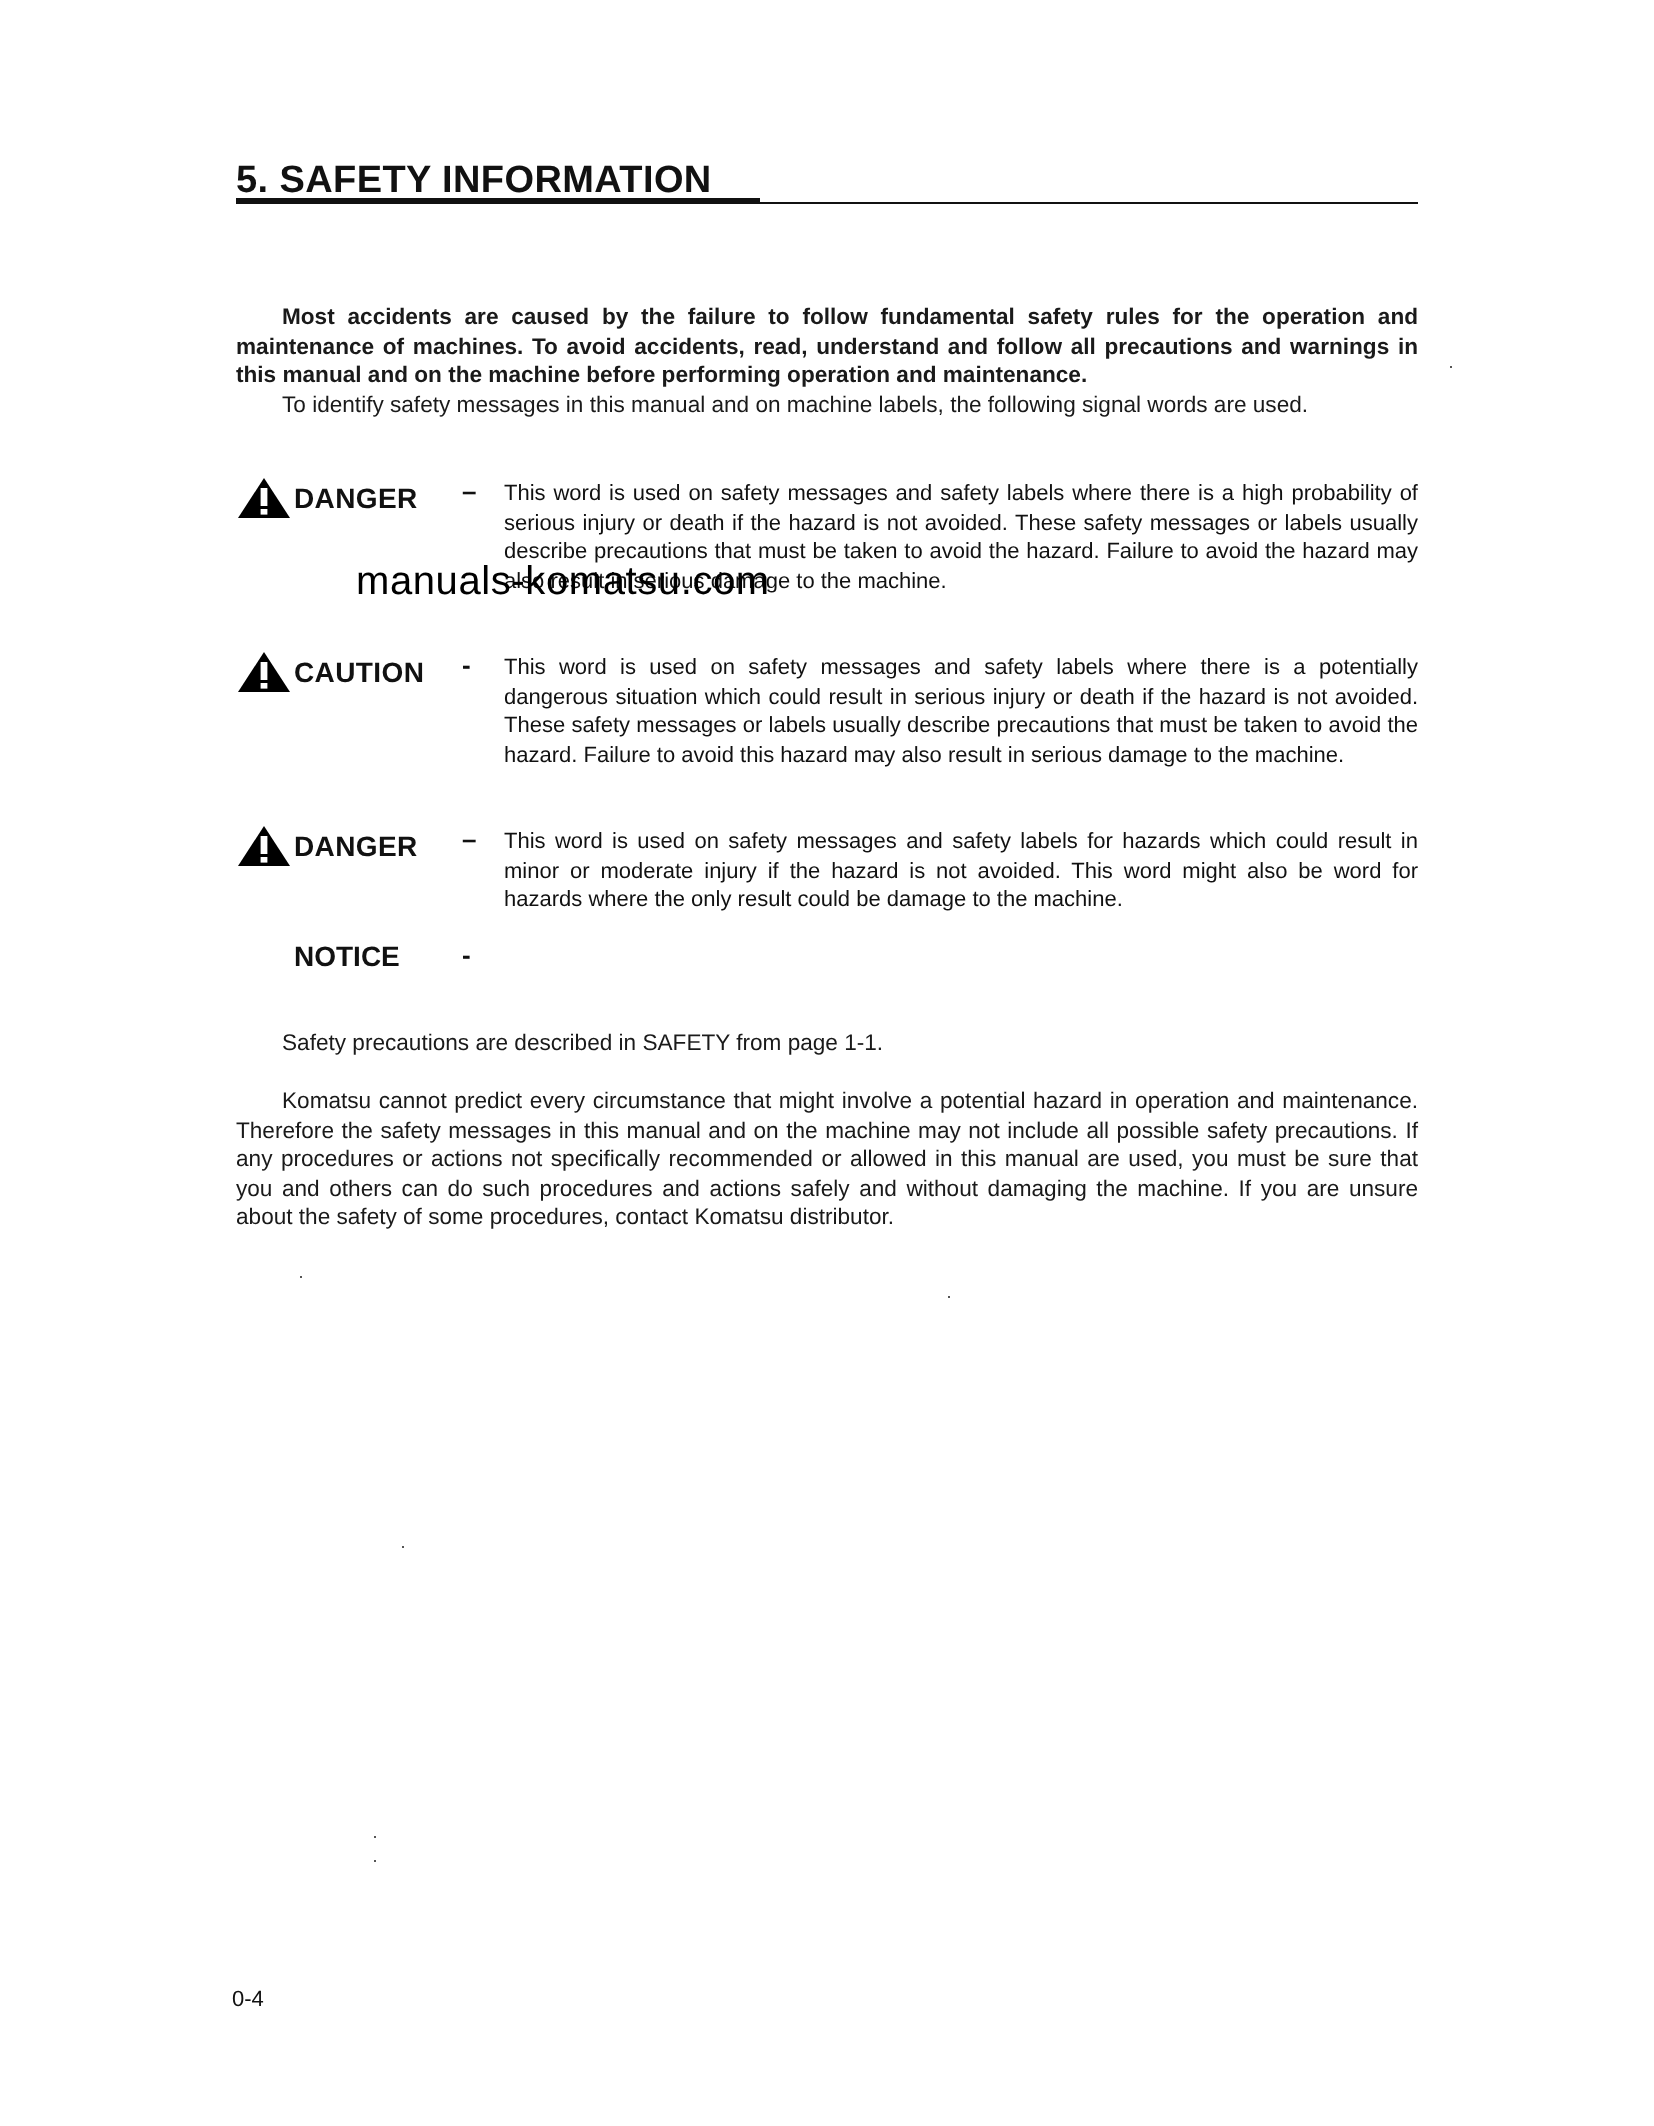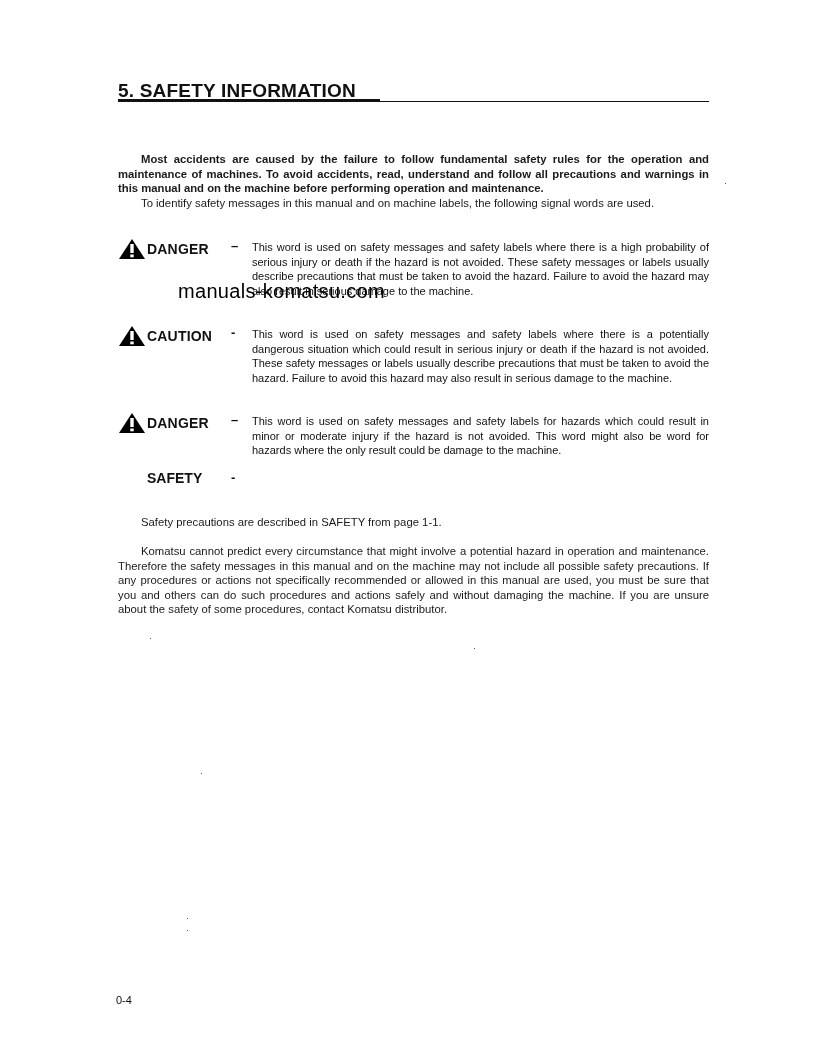--- a/index.html
+++ b/index.html
@@ -163,21 +163,21 @@
         <rect x="12.3" y="6" width="3.4" height="9" fill="#fff"></rect>
         <rect x="12.3" y="16.5" width="3.4" height="2.8" fill="#fff"></rect>
       </svg>
       <span>DANGER</span>
     </div>
     <span class="signal-dash">–</span>
     <div class="signal-text">This word is used on safety messages and safety labels for hazards which could result in minor or moderate injury if the hazard is not avoided. This word might also be word for hazards where the only result could be damage to the machine.</div>
   </div>
 
   <div class="signal-row" style="top:470px; height:35px;">
-    <span class="notice-label">SAFETY</span>
+    <span class="notice-label">NOTICE</span>
     <span class="signal-dash">-</span>
   </div>
 
   <p class="para" style="top:515px; margin:0;">Safety precautions are described in SAFETY from page 1-1.</p>
   <p class="para" style="top:544px; margin:0;">Komatsu cannot predict every circumstance that might involve a potential hazard in operation and maintenance. Therefore the safety messages in this manual and on the machine may not include all possible safety precautions. If any procedures or actions not specifically recommended or allowed in this manual are used, you must be sure that you and others can do such procedures and actions safely and without damaging the machine. If you are unsure about the safety of some procedures, contact Komatsu distributor.</p>
 
   <div class="watermark">manuals-komatsu.com</div>
 
   <div class="page-num">0-4</div>
 

